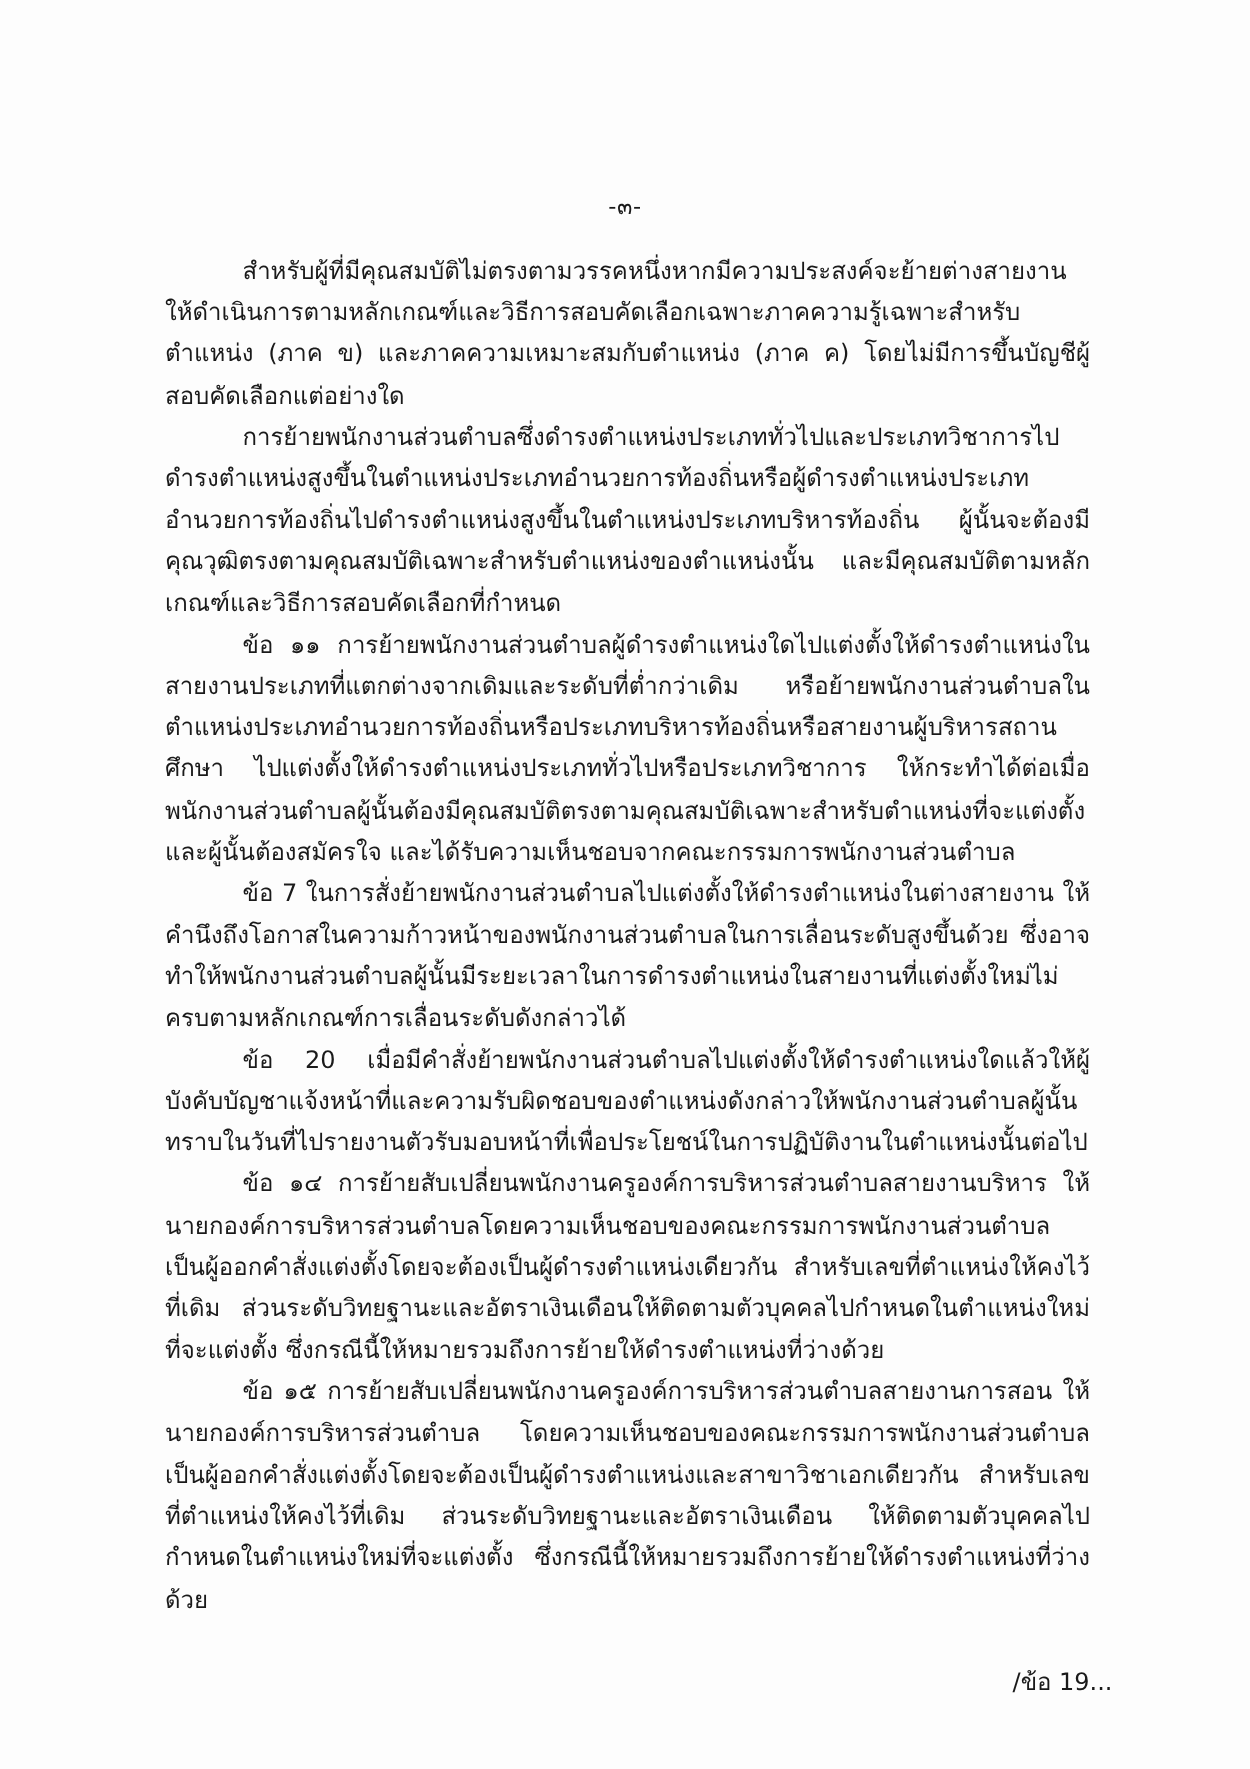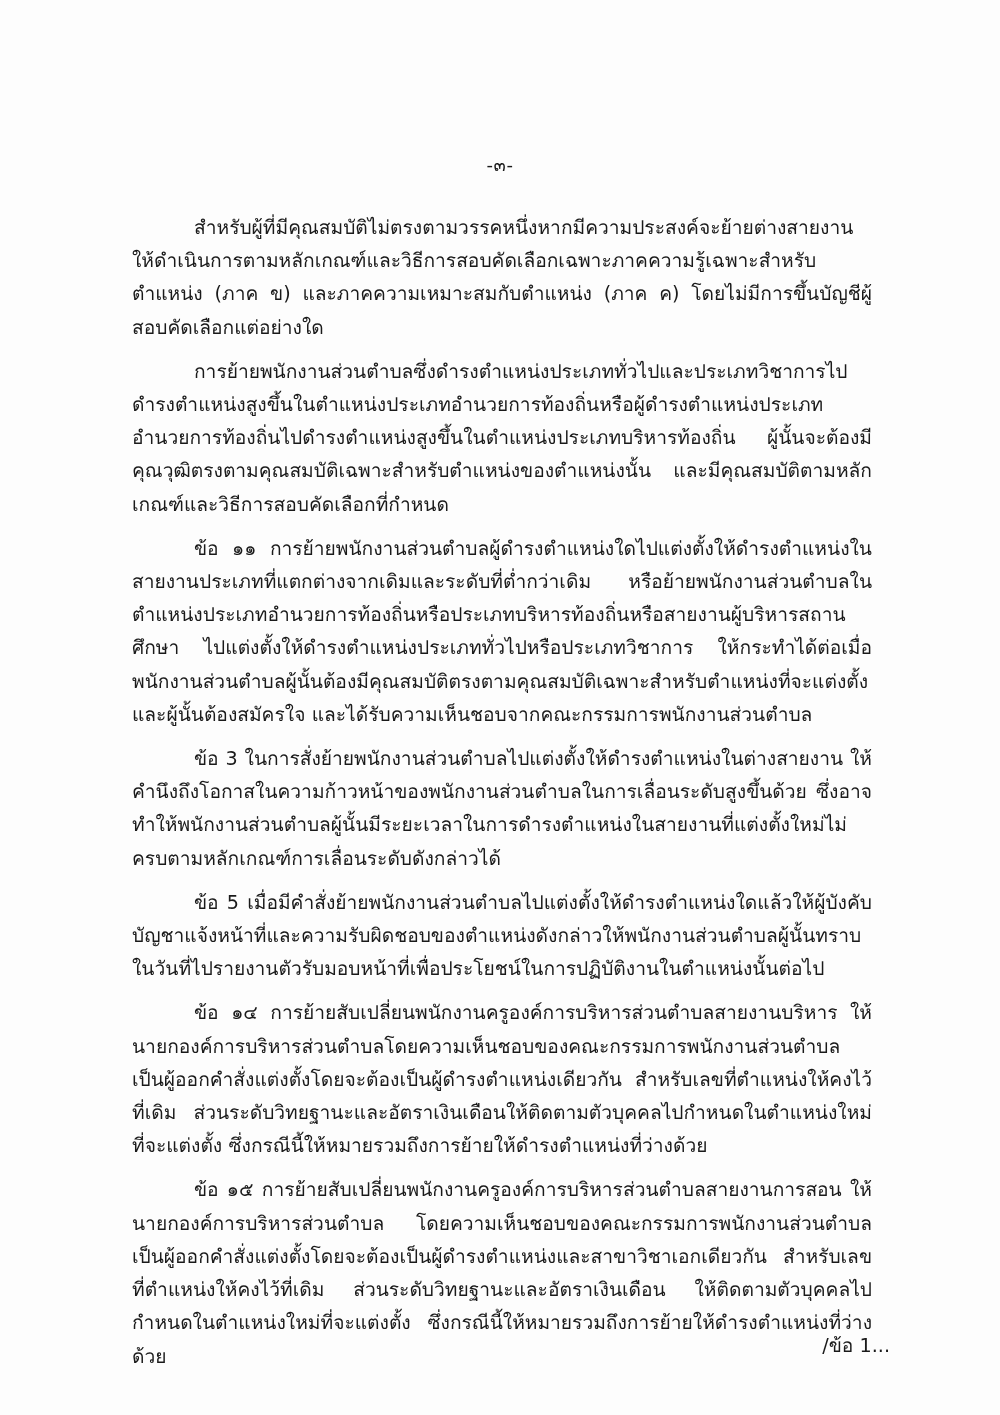--- a/index.html
+++ b/index.html
@@ -36,21 +36,21 @@
     position: absolute;
     top: 200px;
     left: 132px;
     width: 740px;
   }
   .para {
     font-size: 19.2px;
     line-height: 33.2px;
     text-align: justify;
     text-justify: inter-word;
-    margin: 11px 0 0 0;
+    margin: 0 0 0 0;
     text-indent: 62px;
     word-spacing: 0.2px;
   }
   .footer-note {
     position: absolute;
     top: 1330px;
     right: 110px;
     font-size: 19.2px;
   }
 </style>
@@ -58,22 +58,22 @@
 <body>
 
 <div class="page">
 
   <div class="page-number">-๓-</div>
 
   <div class="body-text">
     <p class="para">สำหรับผู้ที่มีคุณสมบัติไม่ตรงตามวรรคหนึ่งหากมีความประสงค์จะย้ายต่างสายงานให้ดำเนินการตามหลักเกณฑ์และวิธีการสอบคัดเลือกเฉพาะภาคความรู้เฉพาะสำหรับตำแหน่ง (ภาค ข) และภาคความเหมาะสมกับตำแหน่ง (ภาค ค) โดยไม่มีการขึ้นบัญชีผู้สอบคัดเลือกแต่อย่างใด</p>
     <p class="para">การย้ายพนักงานส่วนตำบลซึ่งดำรงตำแหน่งประเภททั่วไปและประเภทวิชาการไปดำรงตำแหน่งสูงขึ้นในตำแหน่งประเภทอำนวยการท้องถิ่นหรือผู้ดำรงตำแหน่งประเภทอำนวยการท้องถิ่นไปดำรงตำแหน่งสูงขึ้นในตำแหน่งประเภทบริหารท้องถิ่น ผู้นั้นจะต้องมีคุณวุฒิตรงตามคุณสมบัติเฉพาะสำหรับตำแหน่งของตำแหน่งนั้น และมีคุณสมบัติตามหลักเกณฑ์และวิธีการสอบคัดเลือกที่กำหนด</p>
     <p class="para">ข้อ ๑๑ การย้ายพนักงานส่วนตำบลผู้ดำรงตำแหน่งใดไปแต่งตั้งให้ดำรงตำแหน่งในสายงานประเภทที่แตกต่างจากเดิมและระดับที่ต่ำกว่าเดิม หรือย้ายพนักงานส่วนตำบลในตำแหน่งประเภทอำนวยการท้องถิ่นหรือประเภทบริหารท้องถิ่นหรือสายงานผู้บริหารสถานศึกษา ไปแต่งตั้งให้ดำรงตำแหน่งประเภททั่วไปหรือประเภทวิชาการ ให้กระทำได้ต่อเมื่อพนักงานส่วนตำบลผู้นั้นต้องมีคุณสมบัติตรงตามคุณสมบัติเฉพาะสำหรับตำแหน่งที่จะแต่งตั้งและผู้นั้นต้องสมัครใจ และได้รับความเห็นชอบจากคณะกรรมการพนักงานส่วนตำบล</p>
-    <p class="para">ข้อ 3 ในการสั่งย้ายพนักงานส่วนตำบลไปแต่งตั้งให้ดำรงตำแหน่งในต่างสายงาน ให้คำนึงถึงโอกาสในความก้าวหน้าของพนักงานส่วนตำบลในการเลื่อนระดับสูงขึ้นด้วย ซึ่งอาจทำให้พนักงานส่วนตำบลผู้นั้นมีระยะเวลาในการดำรงตำแหน่งในสายงานที่แต่งตั้งใหม่ไม่ครบตามหลักเกณฑ์การเลื่อนระดับดังกล่าวได้</p>
-    <p class="para">ข้อ 5 เมื่อมีคำสั่งย้ายพนักงานส่วนตำบลไปแต่งตั้งให้ดำรงตำแหน่งใดแล้วให้ผู้บังคับบัญชาแจ้งหน้าที่และความรับผิดชอบของตำแหน่งดังกล่าวให้พนักงานส่วนตำบลผู้นั้นทราบในวันที่ไปรายงานตัวรับมอบหน้าที่เพื่อประโยชน์ในการปฏิบัติงานในตำแหน่งนั้นต่อไป</p>
+    <p class="para">ข้อ 7 ในการสั่งย้ายพนักงานส่วนตำบลไปแต่งตั้งให้ดำรงตำแหน่งในต่างสายงาน ให้คำนึงถึงโอกาสในความก้าวหน้าของพนักงานส่วนตำบลในการเลื่อนระดับสูงขึ้นด้วย ซึ่งอาจทำให้พนักงานส่วนตำบลผู้นั้นมีระยะเวลาในการดำรงตำแหน่งในสายงานที่แต่งตั้งใหม่ไม่ครบตามหลักเกณฑ์การเลื่อนระดับดังกล่าวได้</p>
+    <p class="para">ข้อ 20 เมื่อมีคำสั่งย้ายพนักงานส่วนตำบลไปแต่งตั้งให้ดำรงตำแหน่งใดแล้วให้ผู้บังคับบัญชาแจ้งหน้าที่และความรับผิดชอบของตำแหน่งดังกล่าวให้พนักงานส่วนตำบลผู้นั้นทราบในวันที่ไปรายงานตัวรับมอบหน้าที่เพื่อประโยชน์ในการปฏิบัติงานในตำแหน่งนั้นต่อไป</p>
     <p class="para">ข้อ ๑๔ การย้ายสับเปลี่ยนพนักงานครูองค์การบริหารส่วนตำบลสายงานบริหาร ให้นายกองค์การบริหารส่วนตำบลโดยความเห็นชอบของคณะกรรมการพนักงานส่วนตำบลเป็นผู้ออกคำสั่งแต่งตั้งโดยจะต้องเป็นผู้ดำรงตำแหน่งเดียวกัน สำหรับเลขที่ตำแหน่งให้คงไว้ที่เดิม ส่วนระดับวิทยฐานะและอัตราเงินเดือนให้ติดตามตัวบุคคลไปกำหนดในตำแหน่งใหม่ที่จะแต่งตั้ง ซึ่งกรณีนี้ให้หมายรวมถึงการย้ายให้ดำรงตำแหน่งที่ว่างด้วย</p>
     <p class="para">ข้อ ๑๕ การย้ายสับเปลี่ยนพนักงานครูองค์การบริหารส่วนตำบลสายงานการสอน ให้นายกองค์การบริหารส่วนตำบล โดยความเห็นชอบของคณะกรรมการพนักงานส่วนตำบลเป็นผู้ออกคำสั่งแต่งตั้งโดยจะต้องเป็นผู้ดำรงตำแหน่งและสาขาวิชาเอกเดียวกัน สำหรับเลขที่ตำแหน่งให้คงไว้ที่เดิม ส่วนระดับวิทยฐานะและอัตราเงินเดือน ให้ติดตามตัวบุคคลไปกำหนดในตำแหน่งใหม่ที่จะแต่งตั้ง ซึ่งกรณีนี้ให้หมายรวมถึงการย้ายให้ดำรงตำแหน่งที่ว่างด้วย</p>
 
   </div>
 
-  <div class="footer-note">/ข้อ 1...</div>
+  <div class="footer-note">/ข้อ 19...</div>
 
 </div>
 
 </body></html>

